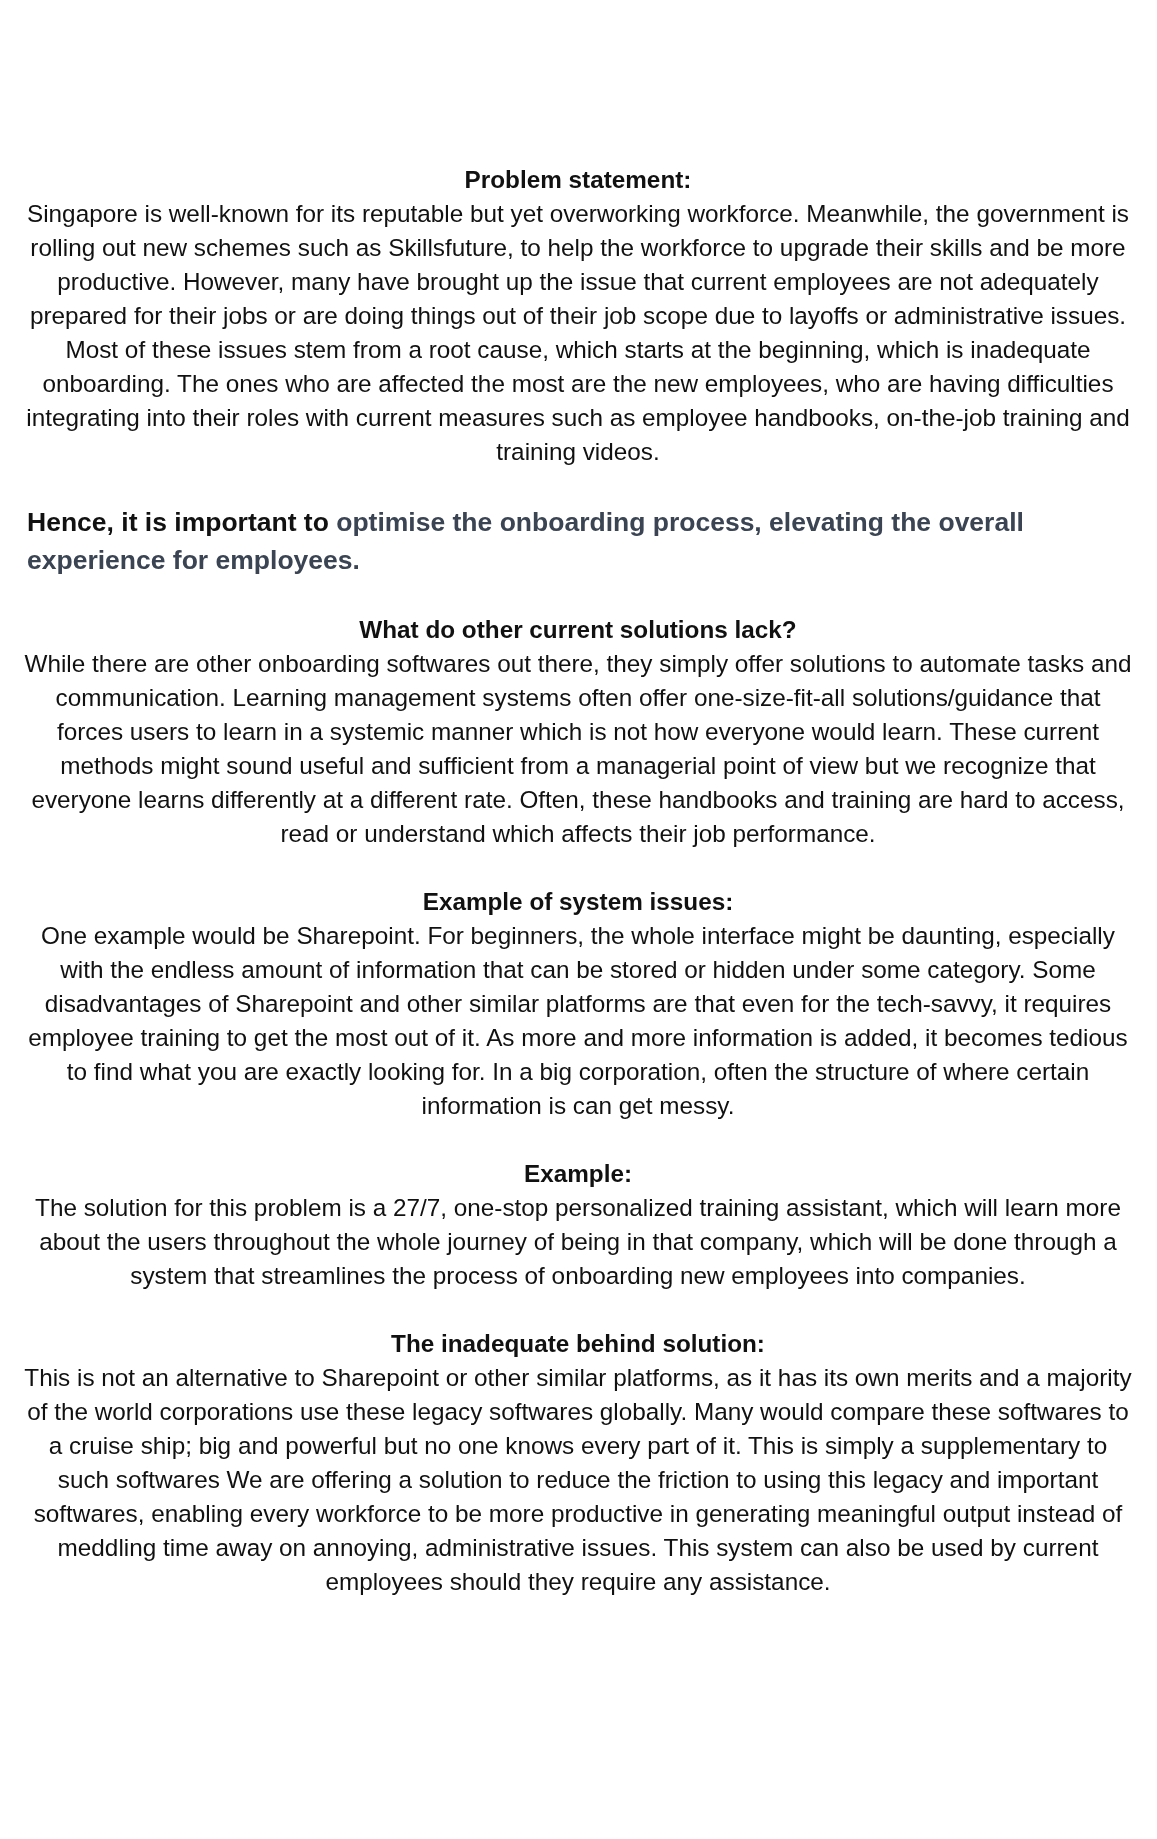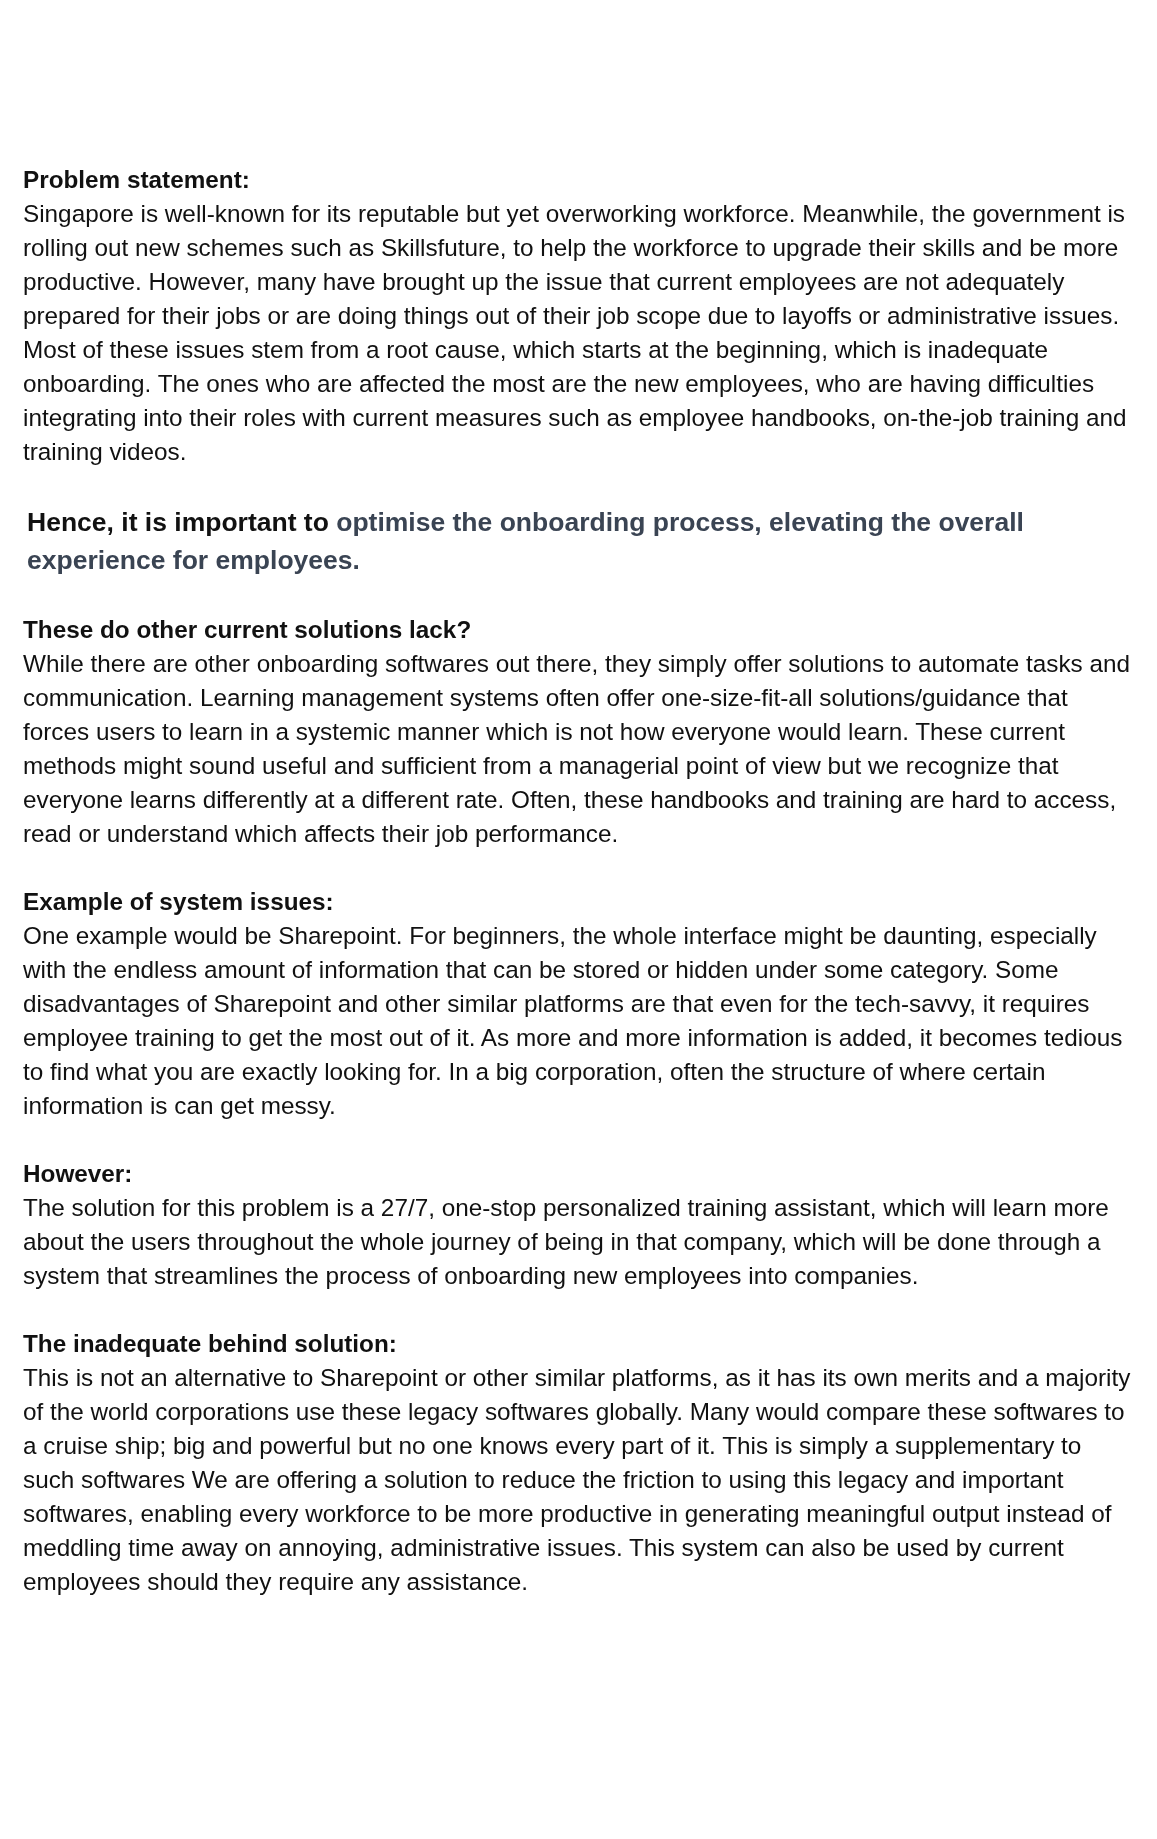--- a/index.html
+++ b/index.html
@@ -18,20 +18,21 @@
       left: 23px;
       top: 163px;
       width: 1110px;
       font-family: "Liberation Sans", sans-serif;
       font-size: 24.3px;
       line-height: 34px;
       color: #111111;
     }
     .section {
       margin: 0 0 34px 0;
+      text-align: center;
     }
     .heading {
       font-weight: bold;
       display: block;
     }
     .body-text {
       display: block;
       white-space: normal;
     }
     .emphasis-block {
@@ -57,31 +58,31 @@
   <div class="section">
     <span class="heading">Problem statement:</span>
     <span class="body-text">Singapore is well-known for its reputable but yet overworking workforce. Meanwhile, the government is rolling out new schemes such as Skillsfuture, to help the workforce to upgrade their skills and be more productive. However, many have brought up the issue that current employees are not adequately prepared for their jobs or are doing things out of their job scope due to layoffs or administrative issues. Most of these issues stem from a root cause, which starts at the beginning, which is inadequate onboarding. The ones who are affected the most are the new employees, who are having difficulties integrating into their roles with current measures such as employee handbooks, on-the-job training and training videos.</span>
   </div>
 
   <div class="emphasis-block">
     <span class="emphasis-lead">Hence, it is important to </span><span class="emphasis-highlight">optimise the onboarding process, elevating the overall experience for employees.</span>
   </div>
 
   <div class="section">
-    <span class="heading">These do other current solutions lack?</span>
+    <span class="heading">What do other current solutions lack?</span>
     <span class="body-text">While there are other onboarding softwares out there, they simply offer solutions to automate tasks and communication. Learning management systems often offer one-size-fit-all solutions/guidance that forces users to learn in a systemic manner which is not how everyone would learn. These current methods might sound useful and sufficient from a managerial point of view but we recognize that everyone learns differently at a different rate. Often, these handbooks and training are hard to access, read or understand which affects their job performance.</span>
   </div>
 
   <div class="section">
     <span class="heading">Example of system issues:</span>
     <span class="body-text">One example would be Sharepoint. For beginners, the whole interface might be daunting, especially with the endless amount of information that can be stored or hidden under some category. Some disadvantages of Sharepoint and other similar platforms are that even for the tech-savvy, it requires employee training to get the most out of it. As more and more information is added, it becomes tedious to find what you are exactly looking for. In a big corporation, often the structure of where certain information is can get messy.</span>
   </div>
 
   <div class="section">
-    <span class="heading">However:</span>
+    <span class="heading">Example:</span>
     <span class="body-text">The solution for this problem is a 27/7, one-stop personalized training assistant, which will learn more about the users throughout the whole journey of being in that company, which will be done through a system that streamlines the process of onboarding new employees into companies.</span>
   </div>
 
   <div class="section">
     <span class="heading">The inadequate behind solution:</span>
     <span class="body-text">This is not an alternative to Sharepoint or other similar platforms, as it has its own merits and a majority of the world corporations use these legacy softwares globally. Many would compare these softwares to a cruise ship; big and powerful but no one knows every part of it.  This is simply a supplementary to such softwares We are offering a solution to reduce the friction to using this legacy and important softwares, enabling every workforce to be more productive in generating meaningful output instead of meddling time away on annoying, administrative issues. This system can also be used by current employees should they require any assistance.</span>
   </div>
 
 </div>
 

